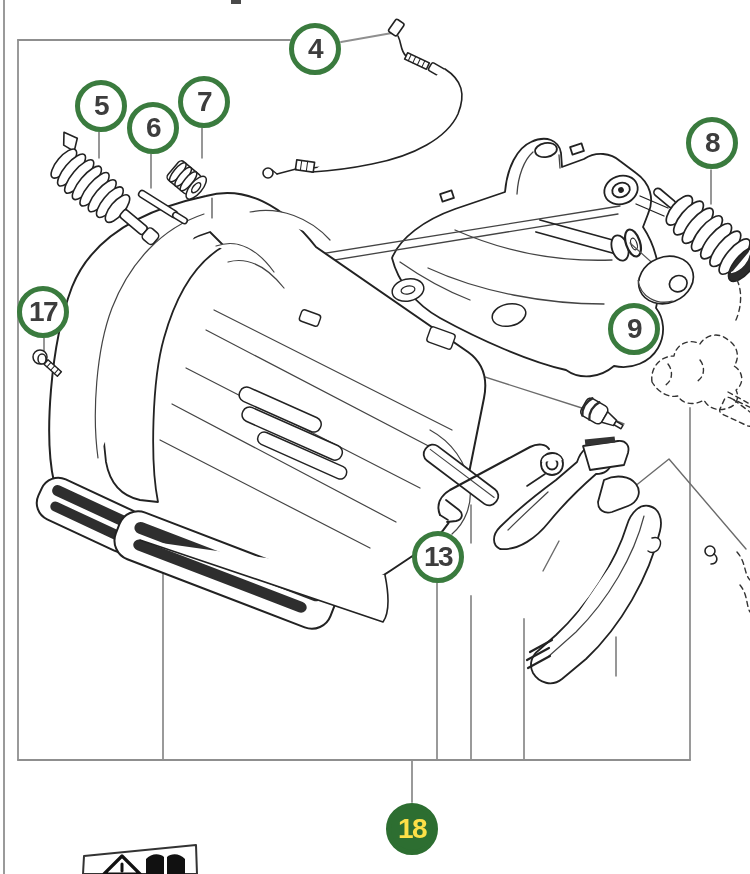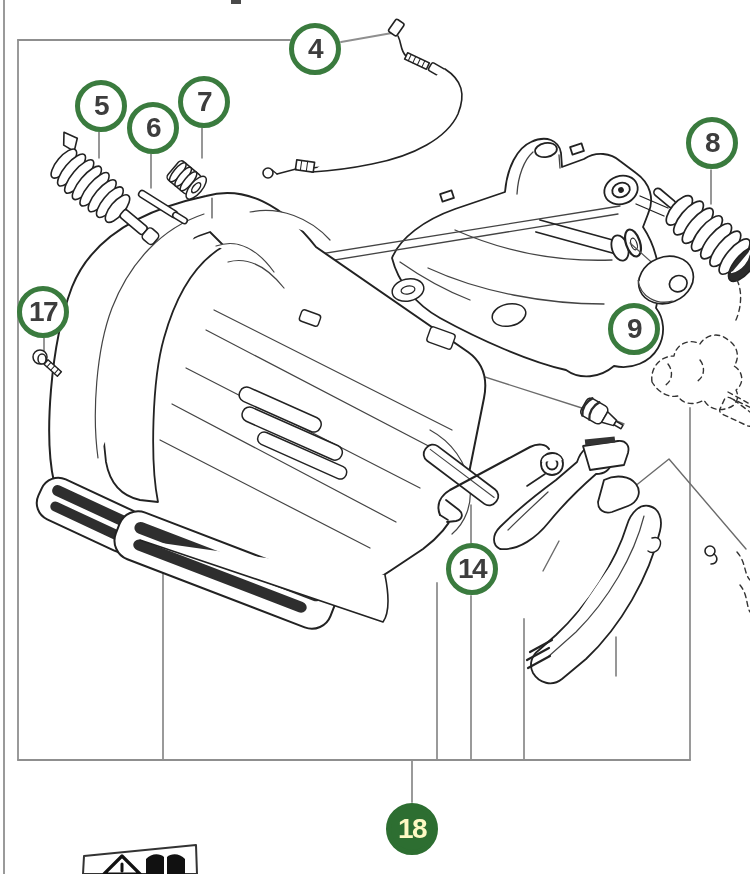--- a/index.html
+++ b/index.html
@@ -4,21 +4,21 @@
 <style>
   html,body{margin:0;padding:0;background:#fff;}
   .stage{position:relative;width:750px;height:874px;background:#ffffff;overflow:hidden;
          font-family:"Liberation Sans",sans-serif;}
   .stage svg{position:absolute;left:0;top:0;}
   .callout{position:absolute;width:52px;height:52px;box-sizing:border-box;
            border:5px solid #3a7b3e;border-radius:50%;background:#fff;
            display:flex;align-items:center;justify-content:center;
            font-weight:700;font-size:28px;letter-spacing:-1.5px;color:#3d3d3d;
            font-family:"Liberation Sans",sans-serif;z-index:5;}
-  .callout.filled{background:#2d6e31;border-color:#2d6e31;color:#fef9c3;}
+  .callout.filled{background:#2d6e31;border-color:#2d6e31;color:#fde047;}
 </style>
 </head>
 <body>
 
 <div class="stage">
 
 <svg width="750" height="874" viewBox="0 0 750 874">
   <g fill="none" stroke-linecap="round" stroke-linejoin="round">
 
     <g stroke="#8f8f8f" stroke-width="1.8">
@@ -311,22 +311,22 @@
     </div>
 <div class="callout" style="left:178px;top:76px">
       <span>7</span>
     </div>
 <div class="callout" style="left:686px;top:117px">
       <span>8</span>
     </div>
 <div class="callout" style="left:608px;top:303px">
       <span>9</span>
     </div>
-<div class="callout" style="left:446px;top:543px">
-      <span>14</span>
+<div class="callout" style="left:412px;top:531px">
+      <span>13</span>
     </div>
 <div class="callout" style="left:17px;top:286px">
       <span>17</span>
     </div>
 <div class="callout filled" style="left:386px;top:803px">
       <span>18</span>
     </div>
 
 </div>
 

